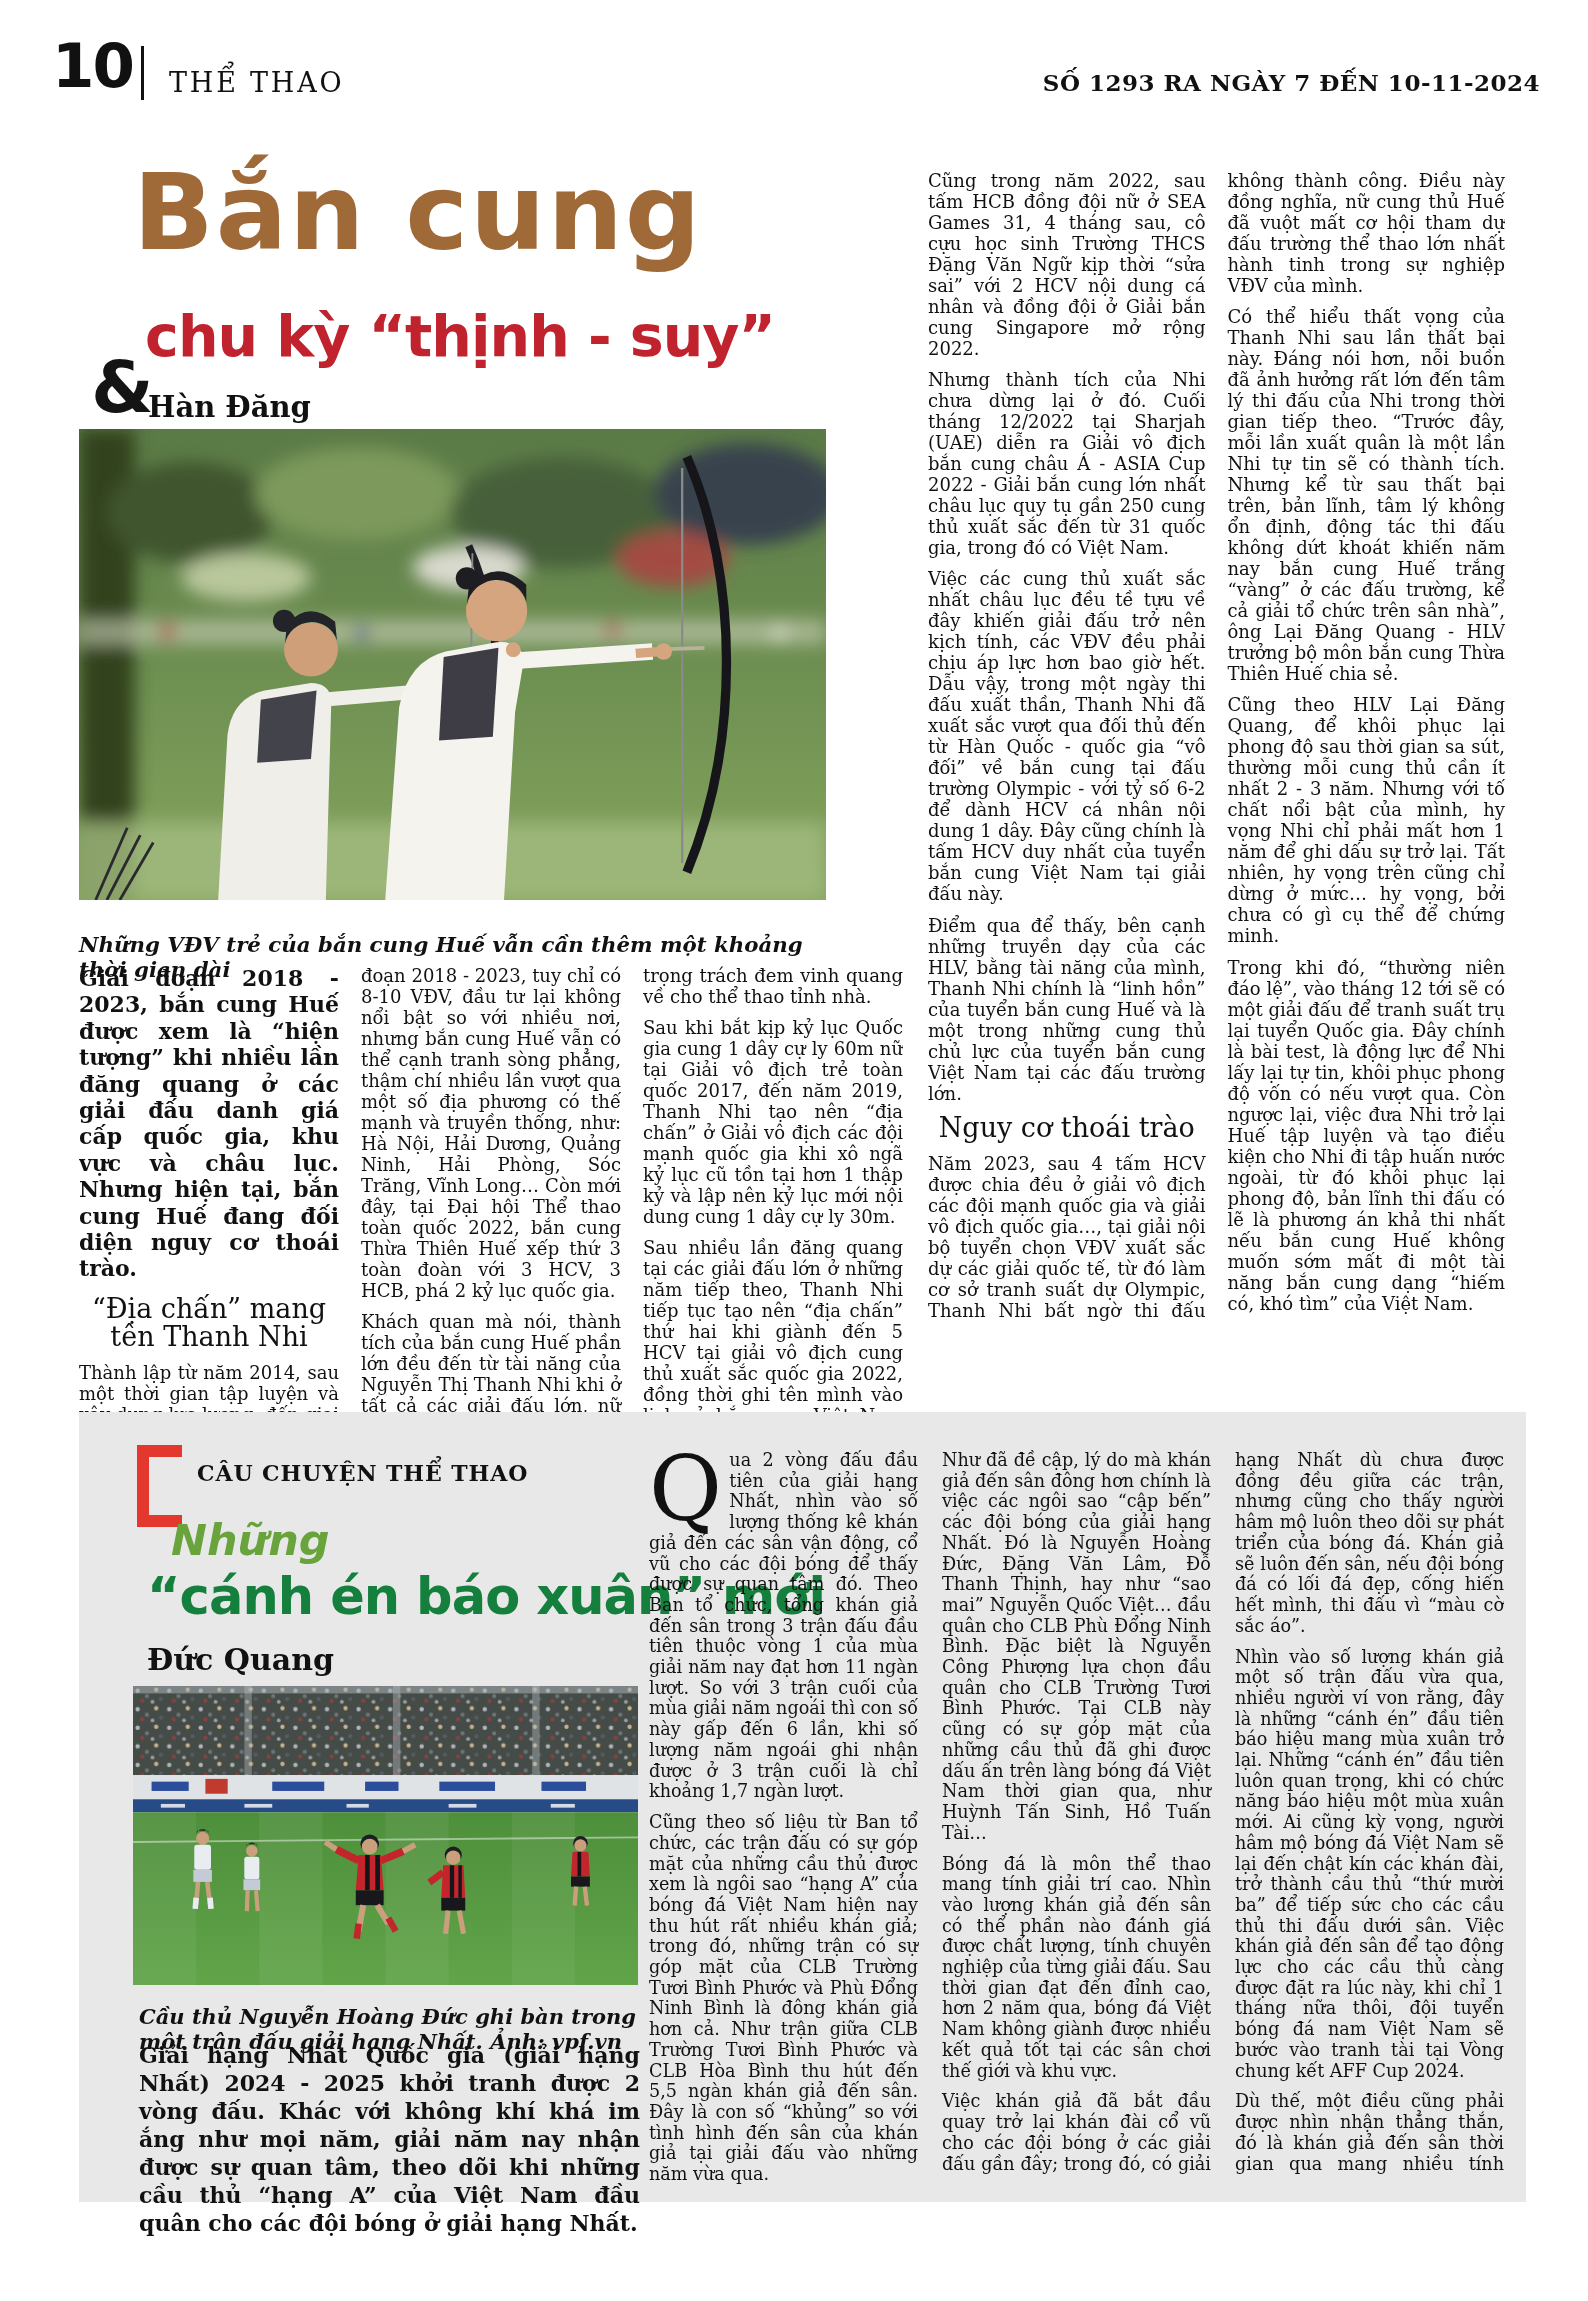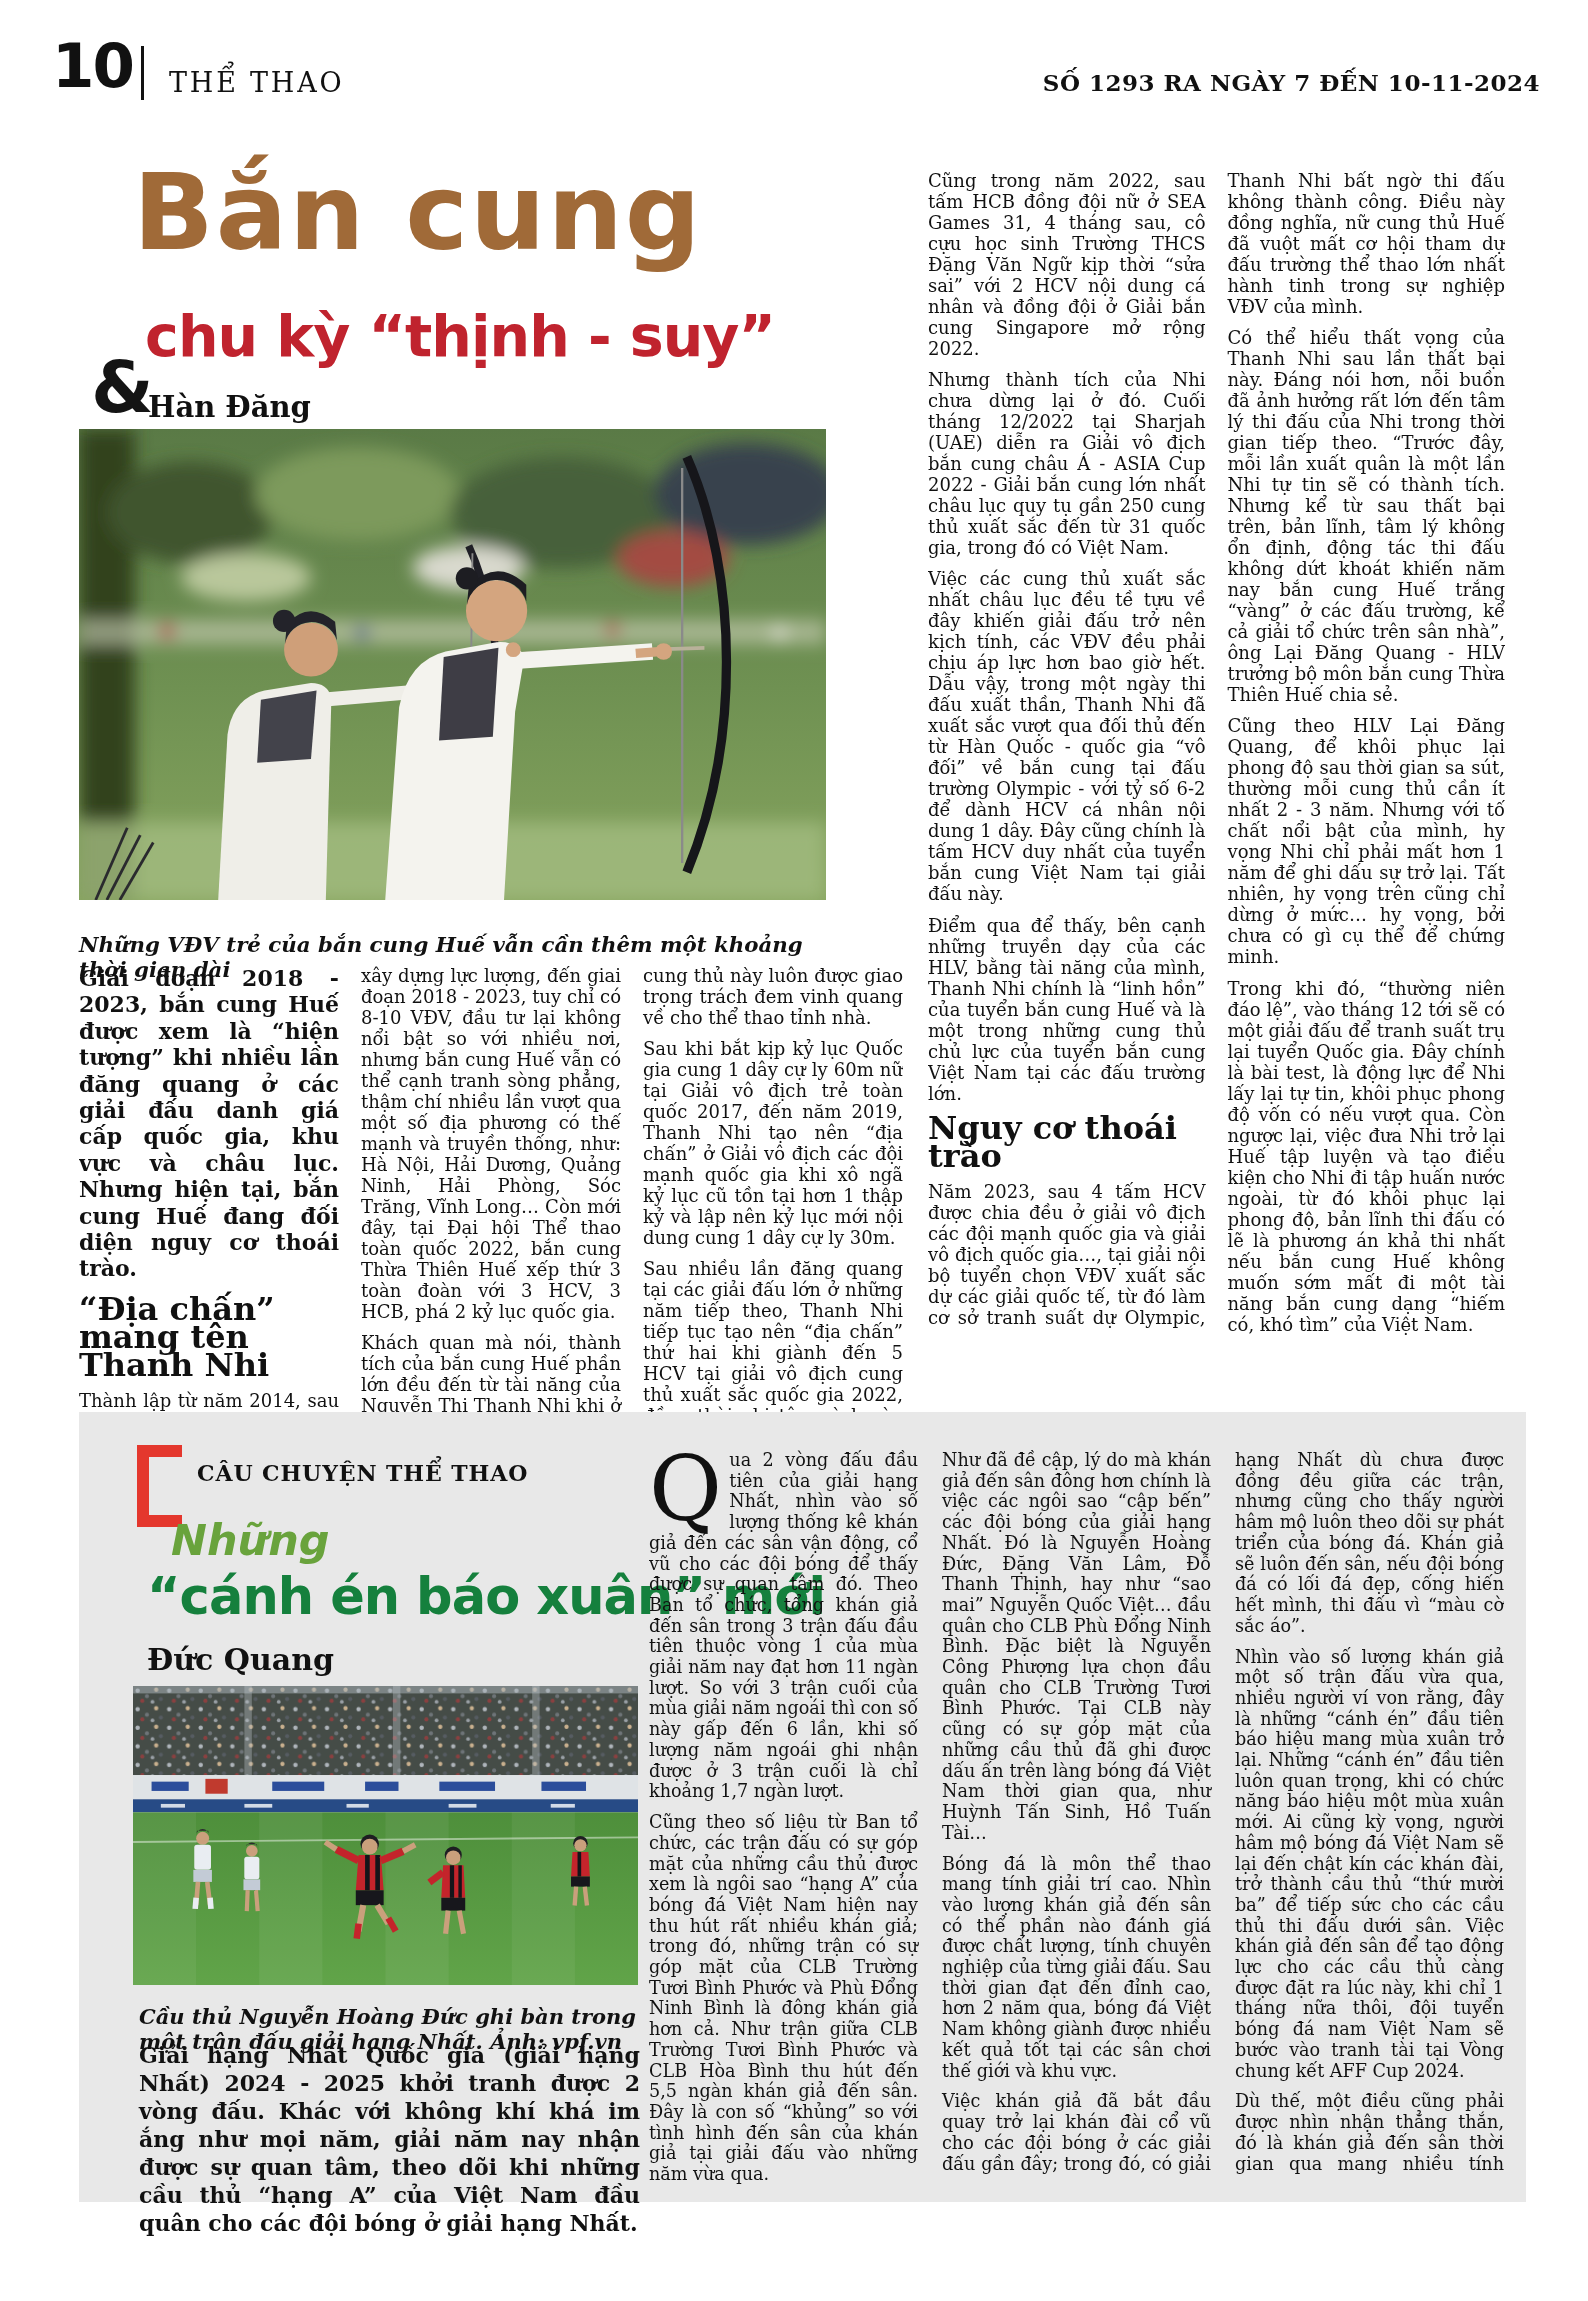--- a/index.html
+++ b/index.html
@@ -34,21 +34,21 @@
                 font-size:21px;line-height:25px;margin-top:12px;}
 
   
   .cols{column-gap:22px;text-align:justify;overflow:hidden;}
   .cols p{margin:0 0 10.2px;font-size:18px;line-height:21px;}
   .cols-left{left:79px;top:965px;width:824px;height:479px;column-count:3;}
   .cols-right{left:928px;top:170px;width:577px;height:1273px;column-count:2;}
   .cols-bottom{left:649px;top:1450px;width:855px;height:744px;column-count:3;column-gap:24px;}
   .cols-bottom p{font-size:17.6px;line-height:20.7px;}
   .lead{font-weight:bold;font-size:22px !important;line-height:26.4px !important;margin-bottom:13px !important;}
-  .subhead{font-size:32px;line-height:28px;font-weight:bold;margin:9.3px 0 11px;text-align:left;}
+  .subhead{font-size:27px;line-height:28px;font-weight:normal;margin:9.3px 0 11px;text-align:center;}
   .dcap{float:left;font-size:89px;line-height:70px;padding:3.7px 7.4px 0 0;font-weight:500;}
 
   
   .gray-panel{left:79px;top:1412px;width:1447px;height:790px;background:#e8e8e8;}
   .bracket-icon{left:137px;top:1445px;width:33px;height:58px;
                 border-left:12px solid #e4372d;border-top:12px solid #e4372d;border-bottom:12px solid #e4372d;}
   .story-label{left:197px;top:1460px;font-size:22px;font-weight:bold;letter-spacing:0.9px;}
   .f-title-green{left:147px;top:1519px;font-family:"DejaVu Sans","Liberation Sans",sans-serif;
                  font-style:italic;font-weight:bold;font-size:43px;line-height:1;color:#69a33c;margin-left:24px;}
   .f-title-red{left:147px;top:1571px;font-family:"DejaVu Sans","Liberation Sans",sans-serif;

